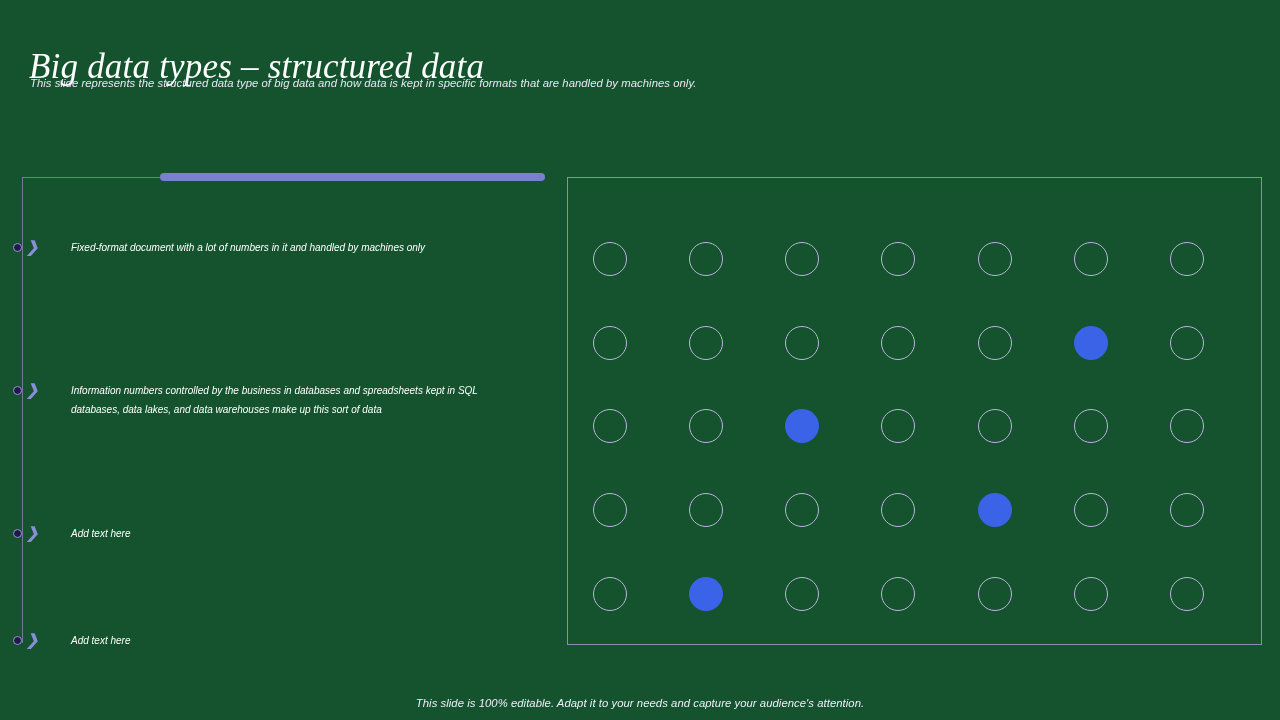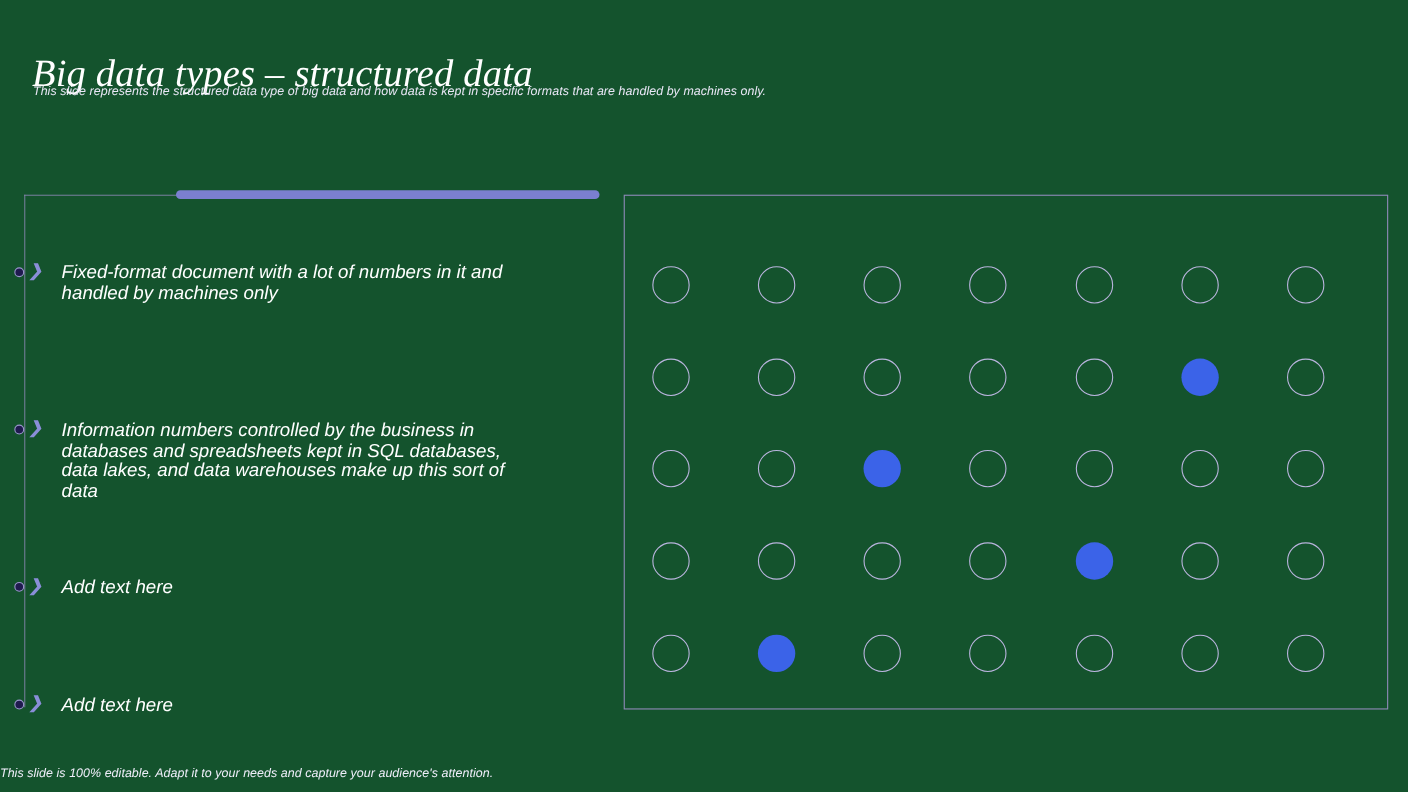--- a/index.html
+++ b/index.html
@@ -110,26 +110,26 @@
   .marker-chevron {
     position: absolute;
     left: 13px;
     top: -2px;
     font-size: 15px;
     line-height: 18px;
     color: #8a8ed8;
     font-weight: 700;
   }
   .bullet-text {
-    font-size: 17px;
+    font-size: 10px;
     line-height: 18.6px;
     color: #ffffff;
     font-weight: 400;
     width: 430px;
-    margin-left: 5px;
+    margin-left: 20px;
   }
 
   
   .right-panel {
     position: absolute;
     left: 567px;
     top: 177px;
     width: 695px;
     height: 468px;
     border: 1px solid #8f8ab8;
@@ -175,21 +175,21 @@
     background: #3b63e8;
     border: none;
   }
 
   
   .footer-note {
     position: absolute;
     left: 0;
     right: 0;
     top: 697px;
-    text-align: left;
+    text-align: center;
     font-size: 11.3px;
     color: #efeefa;
     letter-spacing: 0.05px;
   }
 </style>
 </head>
 <body>
 
 <div class="slide">
 

